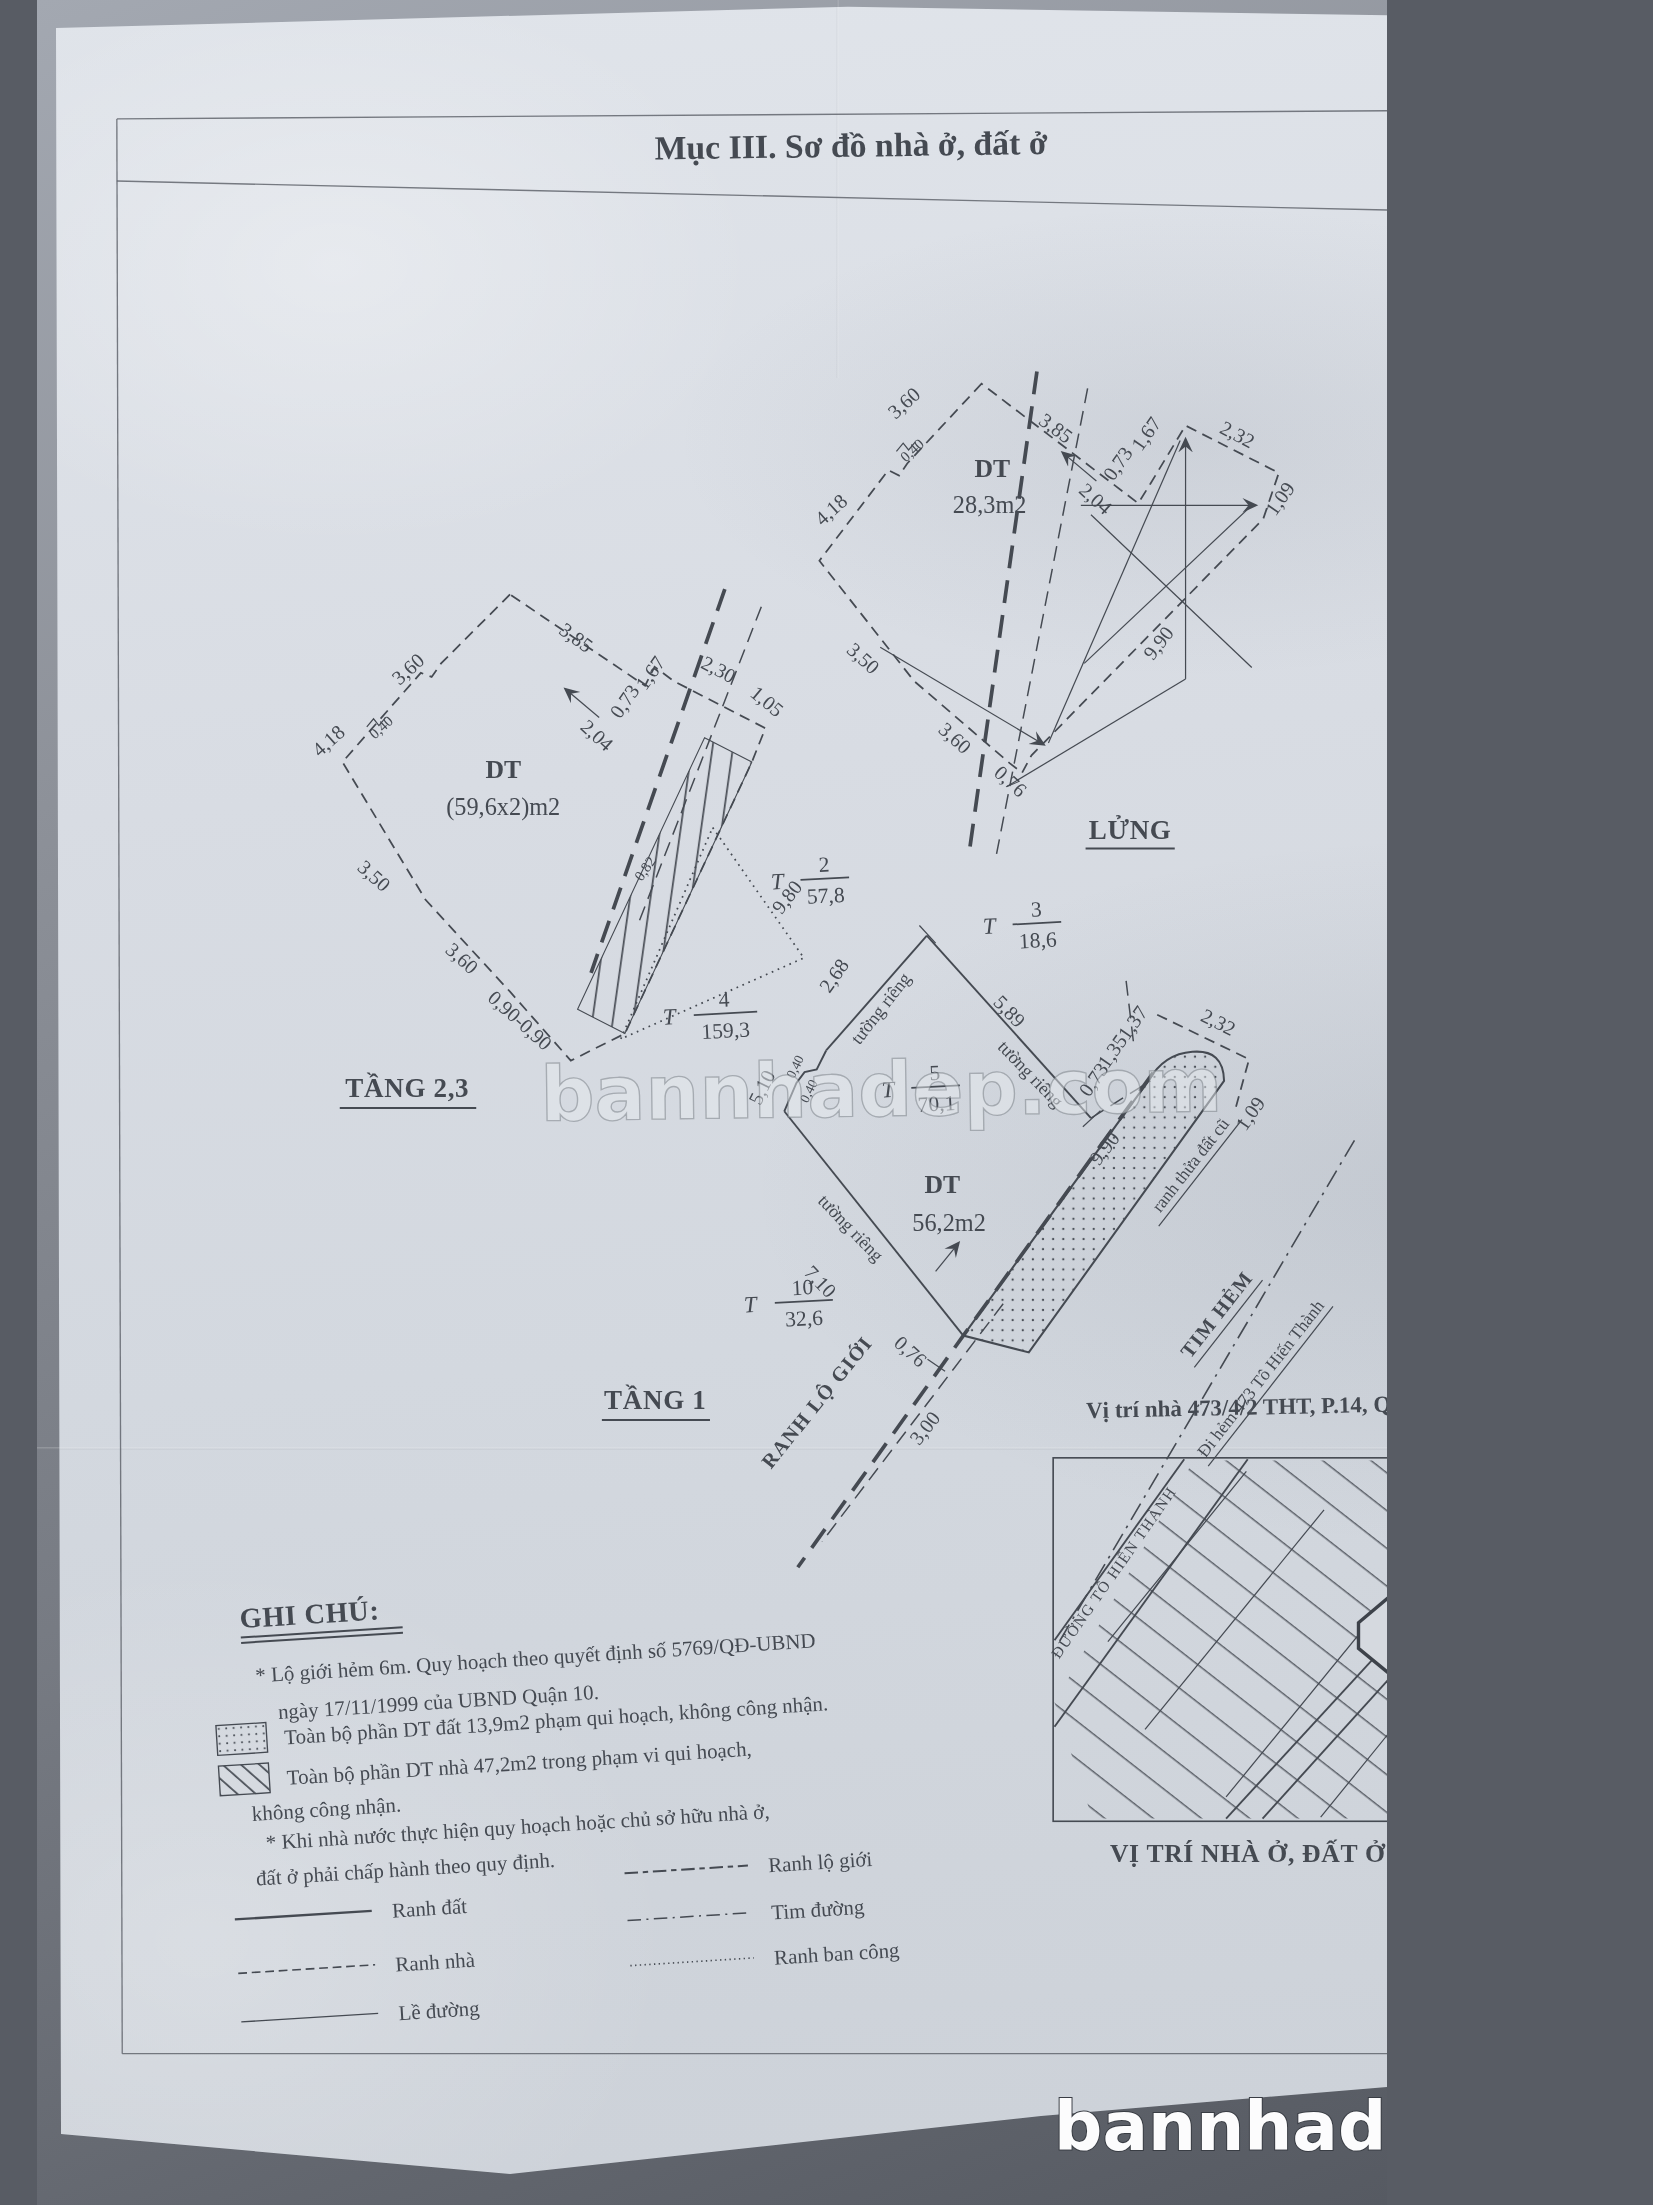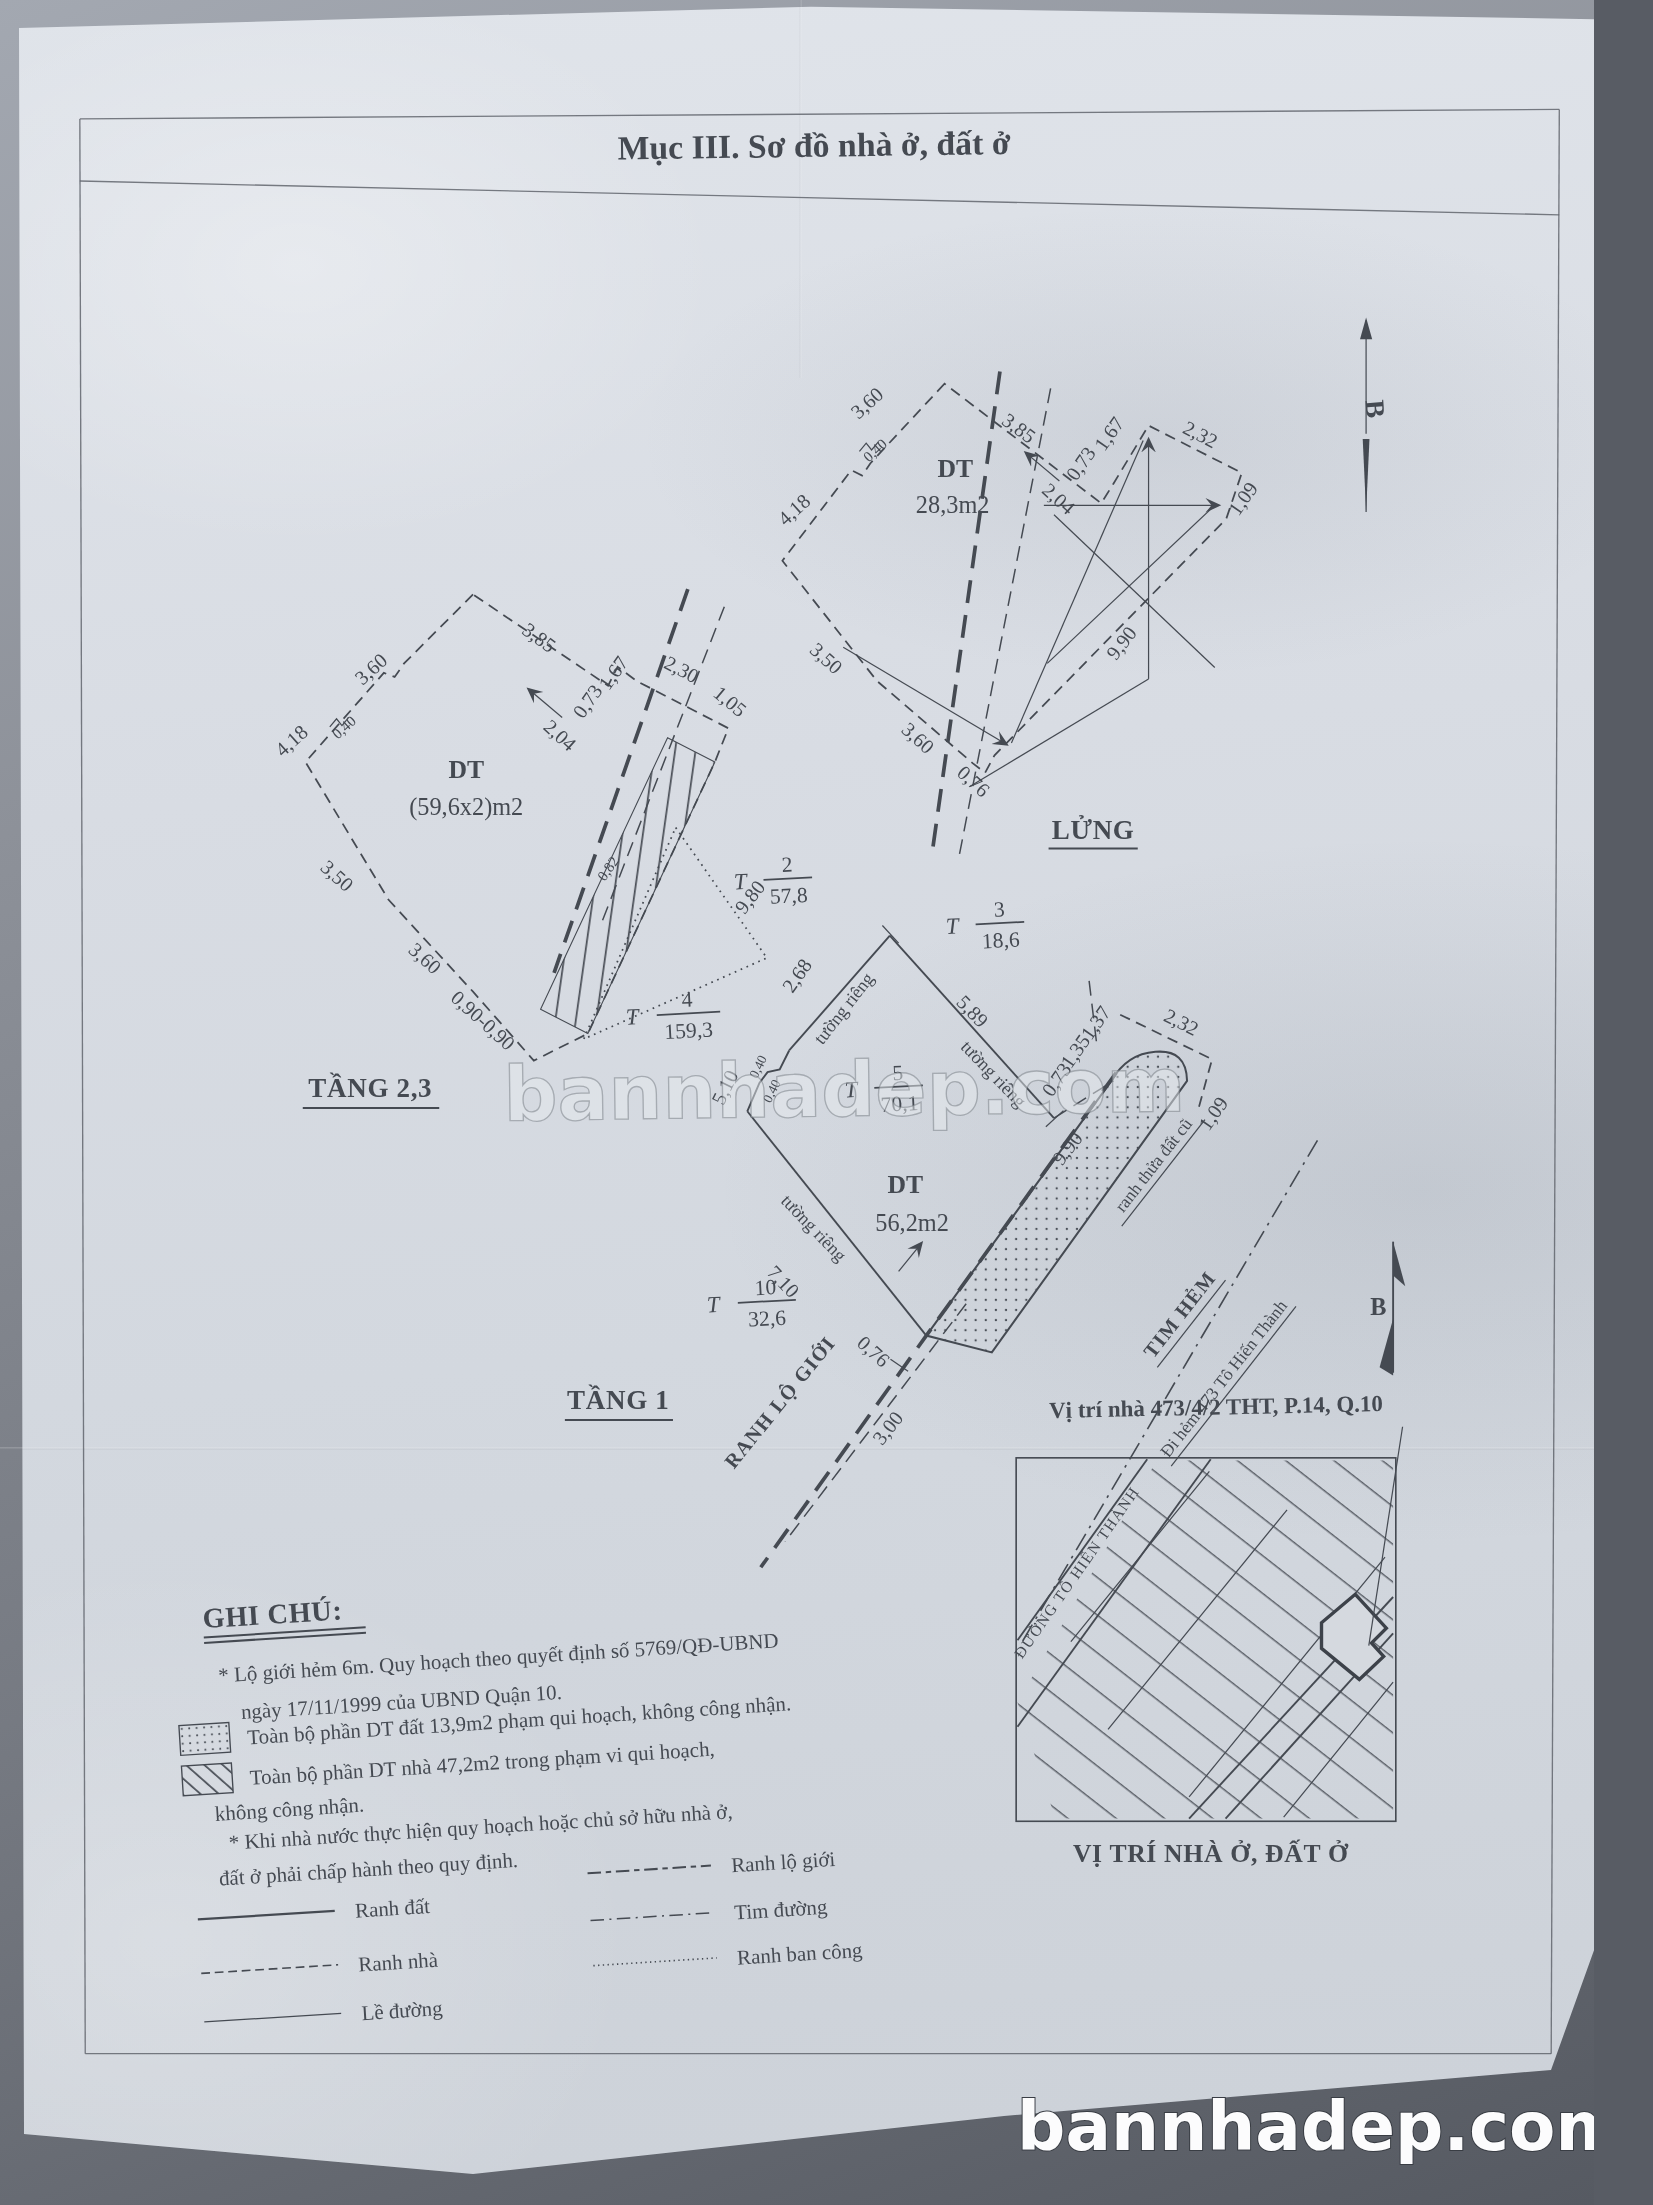--- a/index.html
+++ b/index.html
@@ -1,17 +1,17 @@
 <!DOCTYPE html>
 <html style="font-size:10.8px"><head>
 <meta charset="utf-8">
 <style>
   html,body{margin:0;padding:0;background:#585c64;}
-  .photo{position:relative;width:1594px;height:2205px;overflow:hidden;
-    background:linear-gradient(160deg,#a3a8b1 0%,#8d9199 30%,#767a82 62%,#62666e 85%,#565a62 100%);}
+  .photo{position:relative;width:1350px;height:2205px;overflow:hidden;
+    background:linear-gradient(160deg,#a3a8b1 0%,#8d9199 30%,#767a82 62%,#62666e 85%,#565a62 100%);margin-left:37px;}
   .paper{position:absolute;left:0;top:0;width:1654px;height:2205px;
     clip-path:polygon(19px 28px,811px 6.8px,1649px 20px,1638px 1013px,1620px 1878px,1551px 2070px,1004px 2116px,473px 2174px,24px 2134px);
     background:
       radial-gradient(608px 405px at 18% 12%, rgba(255,255,255,.30), transparent 70%),
       radial-gradient(743px 338px at 70% 20%, rgba(90,100,115,.11), transparent 70%),
       radial-gradient(946px 473px at 86% 54%, rgba(80,90,105,.13), transparent 75%),
       radial-gradient(676px 541px at 10% 88%, rgba(255,255,255,.22), transparent 70%),
       linear-gradient(175deg,#e0e4ea 0%,#d8dce3 35%,#d3d8df 60%,#ccd1d8 100%);}
   .crease-h{position:absolute;left:0;top:1447px;width:1654px;height:3.4px;
     background:linear-gradient(180deg,rgba(255,255,255,.35),rgba(70,75,85,.12));opacity:.6;}

